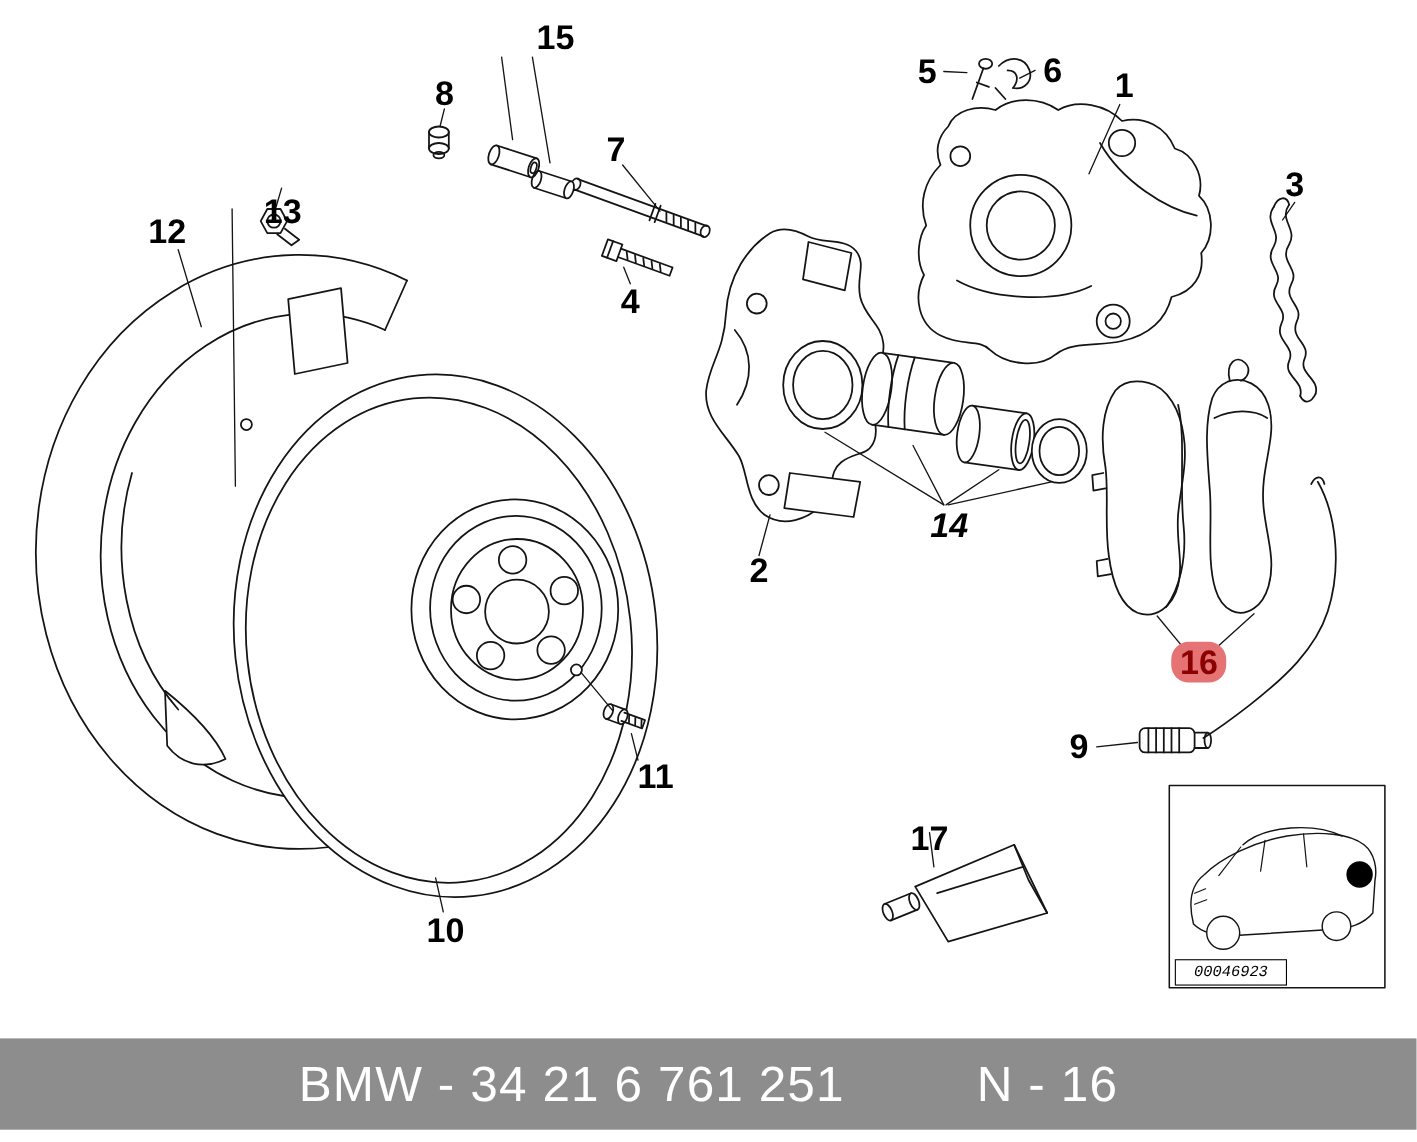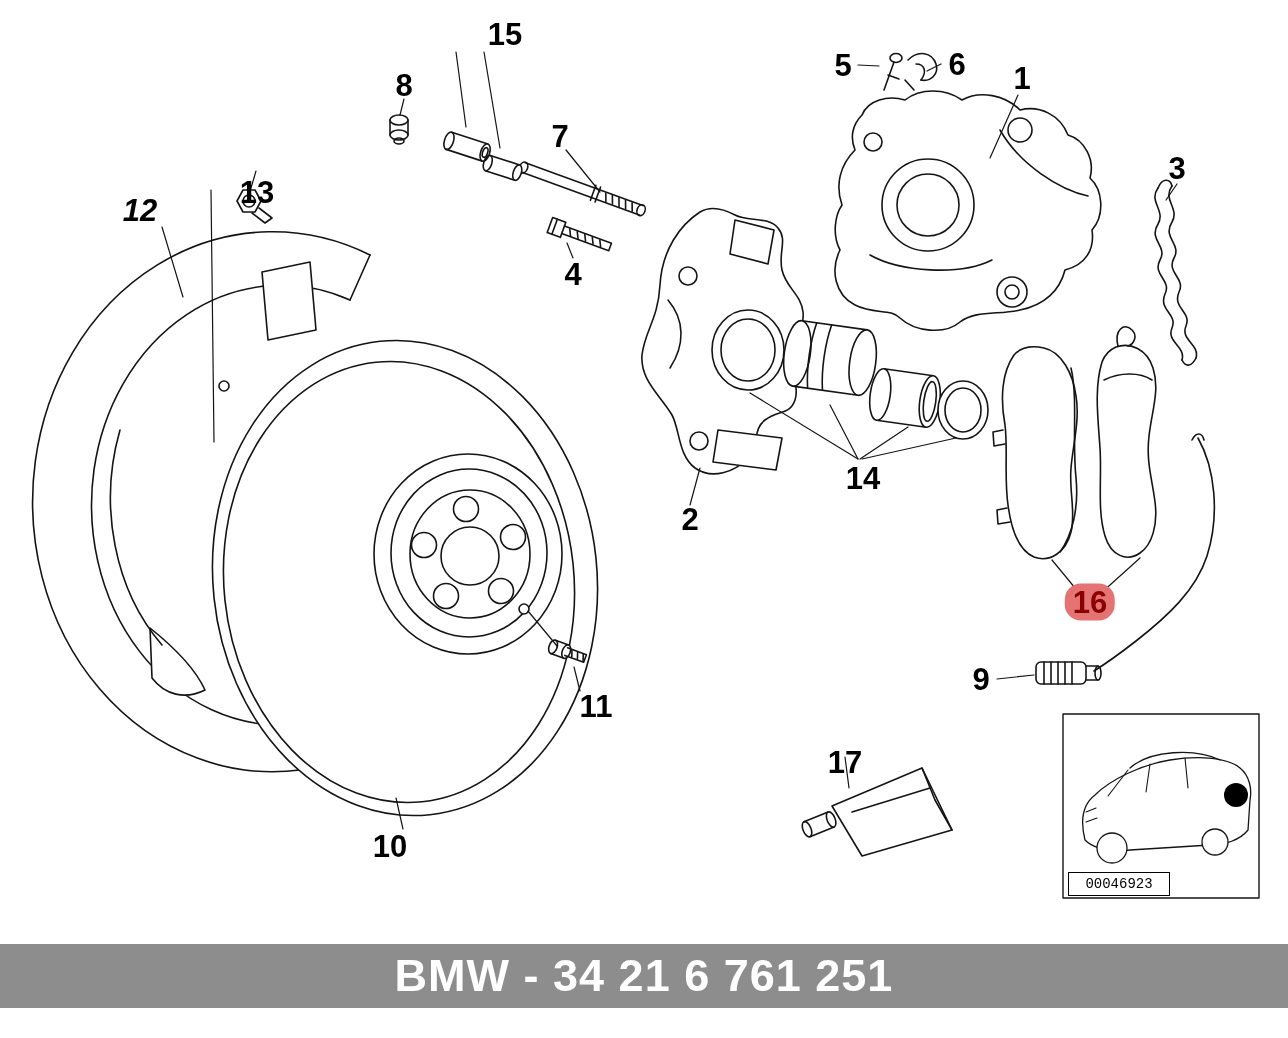--- a/index.html
+++ b/index.html
@@ -11,26 +11,26 @@
   .labels{position:absolute;left:0;top:0;width:1288px;height:1038px;pointer-events:none;}
   .part-label{
     position:absolute;transform:translate(-50%,-50%);
     font-weight:bold;font-size:31px;line-height:1;color:#000;
     pointer-events:auto;white-space:nowrap;
   }
   .part-label.highlighted{padding:3px 8px;border-radius:16px;}
   .code-box{
     position:absolute;left:1068px;top:872px;width:100px;height:22px;
     border:1.5px solid #000;display:flex;align-items:center;justify-content:center;
-    font-family:"Liberation Mono",monospace;font-size:14px;color:#000;background:#fff;
+    font-family:"Liberation Mono",monospace;font-size:14px;color:#000;background:#fff;font-style:italic;
   }
   .banner{
-    position:absolute;left:0;top:944px;width:1288px;height:64px;
+    position:absolute;left:0;top:944px;width:1288px;height:83px;
     display:flex;align-items:center;justify-content:center;gap:120px;
-    color:#ffffff;font-size:45px;font-weight:700;letter-spacing:1px;
+    color:#ffffff;font-size:45px;font-weight:400;letter-spacing:1px;
   }
 </style>
 </head>
 <body>
 
 <div class="canvas">
 
   <svg class="drawing" viewBox="0 0 1288 1038" fill="none" stroke="#141414" stroke-width="1.6" stroke-linecap="round" stroke-linejoin="round">
 
     <g>
@@ -241,31 +241,32 @@
   <div class="labels">
       <div class="part-label" style="left: 1022px; top: 78px;">1</div>
       <div class="part-label" style="left: 690px; top: 519px;">2</div>
       <div class="part-label" style="left: 1177px; top: 168px;">3</div>
       <div class="part-label" style="left: 573px; top: 274px;">4</div>
       <div class="part-label" style="left: 843px; top: 65px;">5</div>
       <div class="part-label" style="left: 957px; top: 64px;">6</div>
       <div class="part-label" style="left: 560px; top: 136px;">7</div>
       <div class="part-label" style="left: 404px; top: 85px;">8</div>
       <div class="part-label" style="left: 981px; top: 679px;">9</div>
-      <div class="part-label" style="left: 390px; top: 846px;">10</div>
+      <div class="part-label" style="left: 405px; top: 846px;">10</div>
       <div class="part-label" style="left: 596px; top: 706px;">11</div>
-      <div class="part-label" style="left: 140px; top: 210px; font-style: italic;">12</div>
+      <div class="part-label" style="left: 152px; top: 210px;">12</div>
       <div class="part-label" style="left: 257px; top: 155px; margin-top: 37px;">13</div>
-      <div class="part-label" style="left: 863px; top: 478px;">14</div>
+      <div class="part-label" style="left: 863px; top: 478px; font-style: italic;">14</div>
       <div class="part-label" style="left: 469px; top: 34px; margin-left: 36px;">15</div>
       <div class="part-label highlighted" style="left: 1090px; top: 602px; background: rgb(229, 115, 115); color: rgb(139, 0, 0);">16</div>
       <div class="part-label" style="left: 845px; top: 762px; text-align: right;">17</div>
     </div>
 
   <div class="code-box">
     <span>00046923</span>
   </div>
 
   <div class="banner" style="background: rgb(141, 141, 141);">
     <span>BMW - 34 21 6 761 251</span>
+    <span>N - 16</span>
   </div>
 
 </div>
 
 </body></html>

